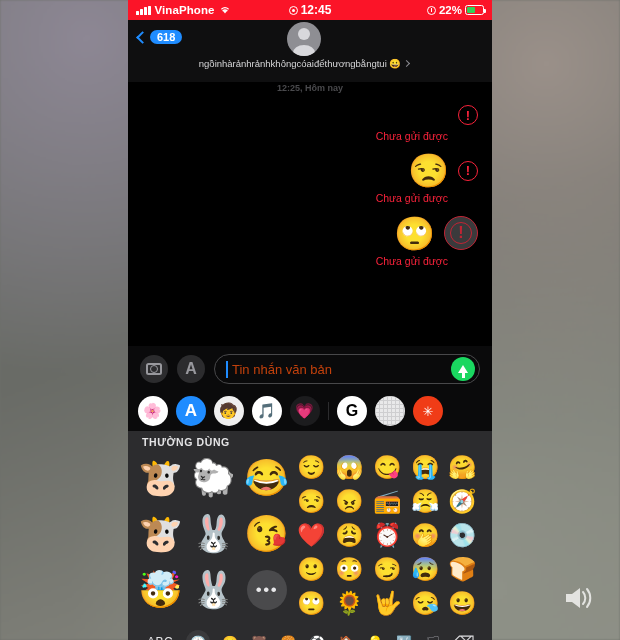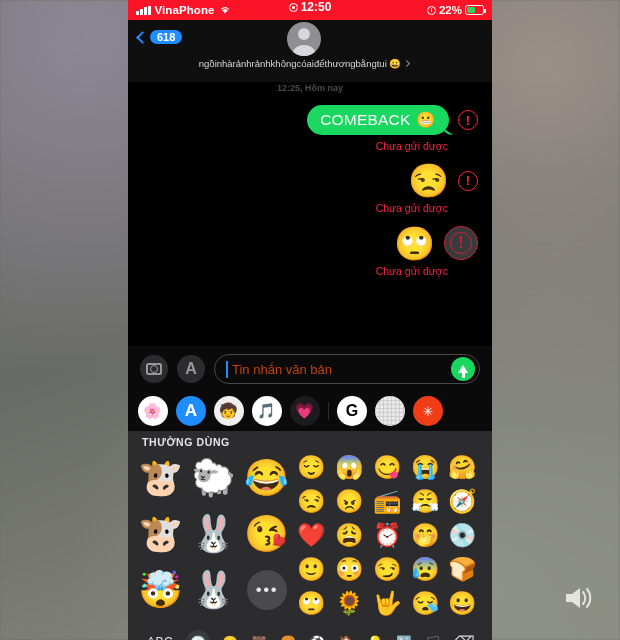--- a/index.html
+++ b/index.html
@@ -21,21 +21,21 @@
   .volume-overlay { position:absolute; right:18px; bottom:22px; width:46px; height:40px;
     display:flex; align-items:center; justify-content:center; opacity:.85; }
   .volume-overlay svg { width:34px; height:30px; }
 
   
   .phone { position:absolute; left:128px; top:0; width:364px; height:640px;
     background:#000; overflow:hidden; }
 
   
   .statusbar { height:20px; background:#fb1428; color:#fff; display:flex;
-    padding:0 8px; font-size:11px; font-weight:bold; position:relative; }
+    align-items:center; padding:0 8px; font-size:11px; font-weight:bold; position:relative; }
   .sb-left { display:flex; align-items:center; gap:4px; }
   .sb-bars { display:flex; align-items:flex-end; gap:1.5px; height:9px; }
   .sb-bars i { width:2.5px; background:#fff; border-radius:.5px; display:block; }
   .sb-bars i:nth-child(1){height:4px}.sb-bars i:nth-child(2){height:6px}
   .sb-bars i:nth-child(3){height:8px}.sb-bars i:nth-child(4){height:9px}
   .sb-carrier { font-size:11.5px; letter-spacing:.1px; }
   .wifi { width:12px; height:10px; position:relative; }
   .sb-center { position:absolute; left:0; right:0; text-align:center; font-size:12px;
     display:flex; align-items:center; justify-content:center; gap:3px; pointer-events:none; }
   .rec-dot { width:9px;height:9px;border:1.6px solid #fff;border-radius:50%;
@@ -180,21 +180,21 @@
       <span class="wifi">
         <svg viewBox="0 0 12 10" width="12" height="10">
             <path d="M6 8.4l1.8-2.2a2.8 2.8 0 0 0-3.6 0z" fill="#fff"></path>
         <path d="M2.4 4.2a5.6 5.6 0 0 1 7.2 0" stroke="#fff" stroke-width="1.3" fill="none"></path>
         <path d="M3.6 6a3.8 3.8 0 0 1 4.8 0" stroke="#fff" stroke-width="1.3" fill="none"></path>
           </svg>
       </span>
     </div>
     <div class="sb-center">
       <span class="rec-dot"></span>
-      <span>12:50</span>
+      <span>12:45</span>
     </div>
     <div class="sb-right">
       <span class="lock-ic"></span>
       <span>22%</span>
       <span class="batt">
           <i></i>
         </span>
     </div>
   </div>
 
@@ -209,24 +209,20 @@
         <span>ngồinhàrảnhrảnhkhôngcóaiđểthươngbằngtui 😀</span>
         <span class="chev-r"></span>
       </div>
     </div>
   </div>
 
   <div class="thread">
     <div class="ts">12:25, Hôm nay</div>
 
     <div class="msg-row">
-      <div class="bubble">
-        <span>COMEBACK</span>
-        <span>😬</span>
-      </div>
       <div class="err">
           <span>!</span>
         </div>
     </div>
     <div class="failed">Chưa gửi được</div>
 
     <div class="msg-row">
       <div class="emoji-msg">😒</div>
       <div class="err">
           <span>!</span>

